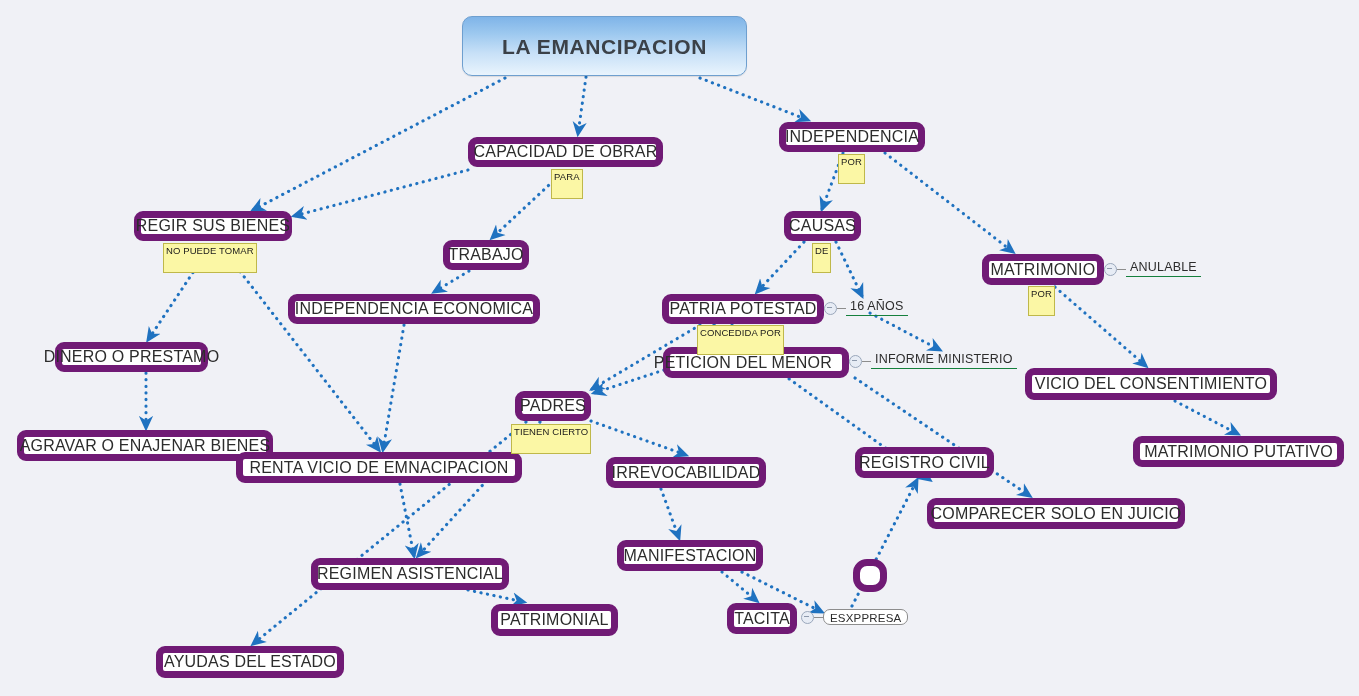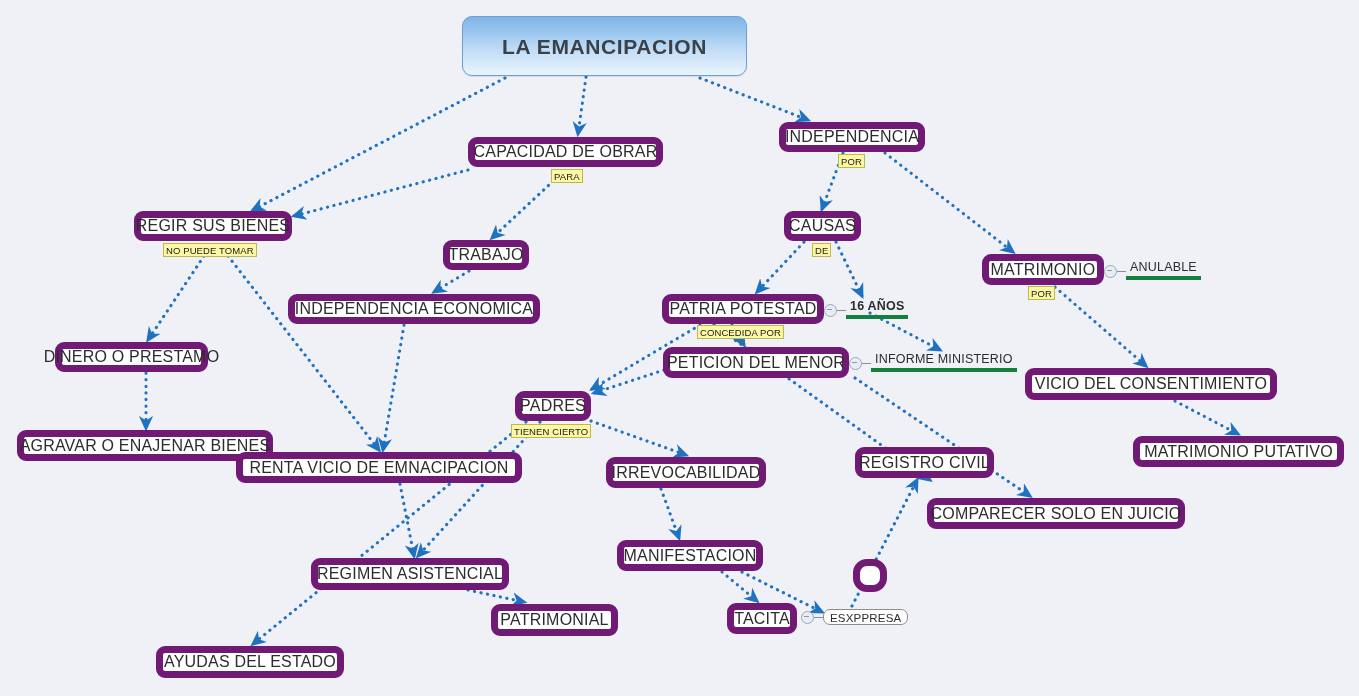--- a/index.html
+++ b/index.html
@@ -42,21 +42,21 @@
   .node.empty{border-radius:14px;}
 
   
   .rel{
     position:absolute;
     background:#fbf7a5;
     border:1px solid #bfb84a;
     color:#1a1a1a;
     font-size:9.5px;
     line-height:11px;
-    padding:1px 2px 0 2px;
+    padding:1px 2px 16px 2px;
     white-space:nowrap;
     letter-spacing:.1px;
     font-family:"Liberation Sans", sans-serif;
   }
 
   
   .annot{
     position:absolute;
     display:flex;
     align-items:center;
@@ -69,21 +69,21 @@
     position:relative;
     flex:0 0 auto;
   }
   .annot .dot:before{
     content:"";position:absolute;left:2px;top:4px;width:5px;height:1px;background:#8d99ac;
   }
   .annot .stem{width:9px;height:1px;background:#8d8d8d;flex:0 0 auto;}
   .annot .txt{
     font-size:12.5px;color:#2c2c2c;
     padding:0 4px 2px 4px;
-    border-bottom:4px solid #15803d;
+    border-bottom:1px solid #15803d;
     letter-spacing:.2px;
     position:relative;top:-1px;
   }
   .annot.boxed .txt{
     border:1px solid #8d8d8d;border-radius:7px;background:#fff;
     font-size:11.5px;padding:2px 6px 0 6px;top:0;
   }
 </style>
 </head>
 <body>
@@ -155,21 +155,21 @@
       </div>
       <div class="node" style="left: 288px; top: 294px; width: 252px; height: 30px;">
         <span>INDEPENDENCIA ECONOMICA</span>
       </div>
       <div class="node" style="left: 662px; top: 294px; width: 162px; height: 30px;">
         <span>PATRIA POTESTAD</span>
       </div>
       <div class="node" style="left: 55px; top: 342px; width: 153px; height: 30px;">
         <span>DINERO O PRESTAMO</span>
       </div>
-      <div class="node" style="left: 663px; top: 347px; width: 186px; height: 31px;">
+      <div class="node" style="left: 663px; top: 347px; width: 186px; height: 31px; justify-content: flex-end;">
         <span>PETICION DEL MENOR</span>
       </div>
       <div class="node" style="left: 1025px; top: 368px; width: 252px; height: 32px;">
         <span>VICIO DEL CONSENTIMIENTO</span>
       </div>
       <div class="node" style="left: 515px; top: 391px; width: 76px; height: 30px;">
         <span>PADRES</span>
       </div>
       <div class="node" style="left: 17px; top: 430px; width: 256px; height: 31px;">
         <span>AGRAVAR O ENAJENAR BIENES</span>
@@ -211,21 +211,21 @@
   <div id="rel-layer">
       <div class="rel" style="left: 551px; top: 169px;">PARA</div>
       <div class="rel" style="left: 838px; top: 154px;">POR</div>
       <div class="rel" style="left: 163px; top: 243px;">NO PUEDE TOMAR</div>
       <div class="rel" style="left: 812px; top: 243px;">DE</div>
       <div class="rel" style="left: 1028px; top: 286px;">POR</div>
       <div class="rel" style="left: 697px; top: 325px;">CONCEDIDA POR</div>
       <div class="rel" style="left: 511px; top: 424px;">TIENEN CIERTO</div>
     </div>
   <div id="annot-layer">
-      <div class="annot" style="left: 824px; top: 300px; font-weight: bold;">
+      <div class="annot" style="left: 824px; top: 300px;">
         <span class="dot"></span>
         <span class="stem"></span>
         <span class="txt">16 AÑOS</span>
       </div>
       <div class="annot" style="left: 1104px; top: 261px;">
         <span class="dot"></span>
         <span class="stem"></span>
         <span class="txt">ANULABLE</span>
       </div>
       <div class="annot" style="left: 849px; top: 353px;">

